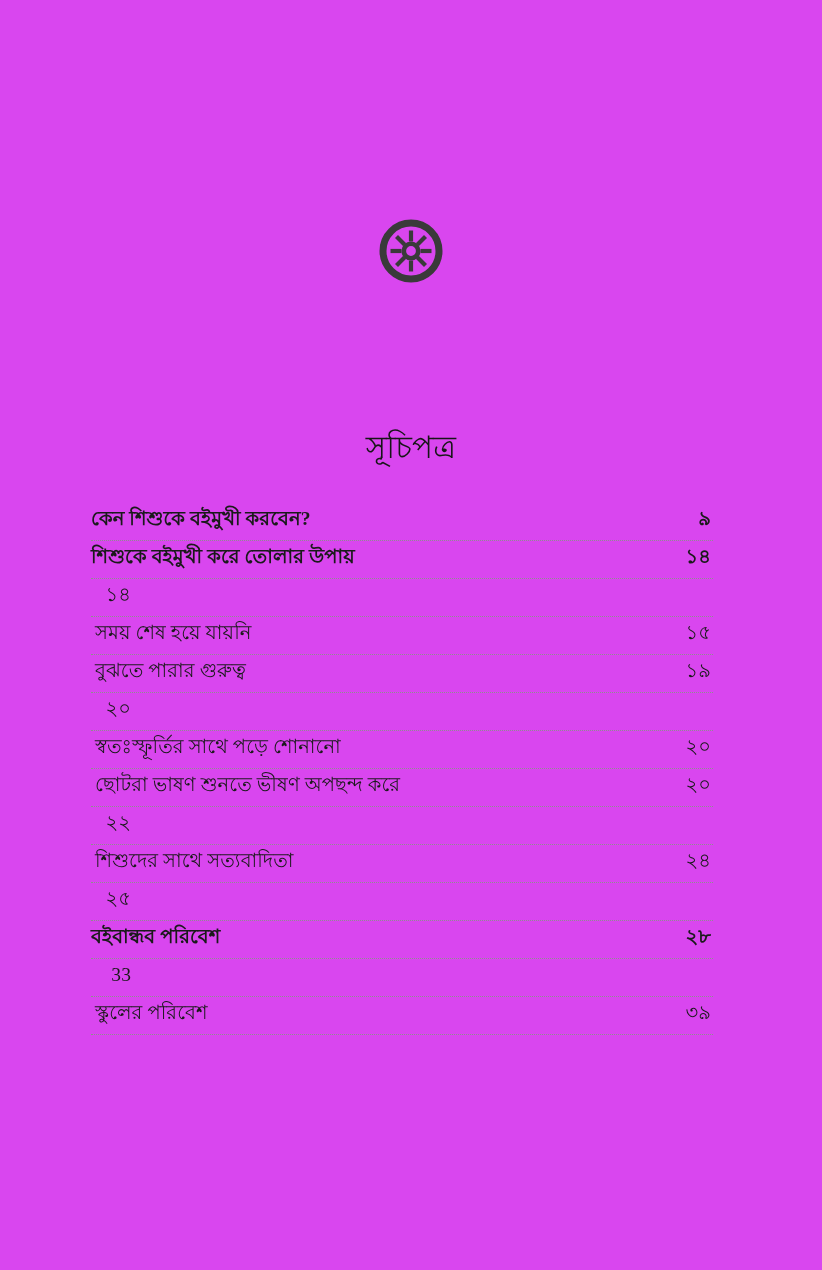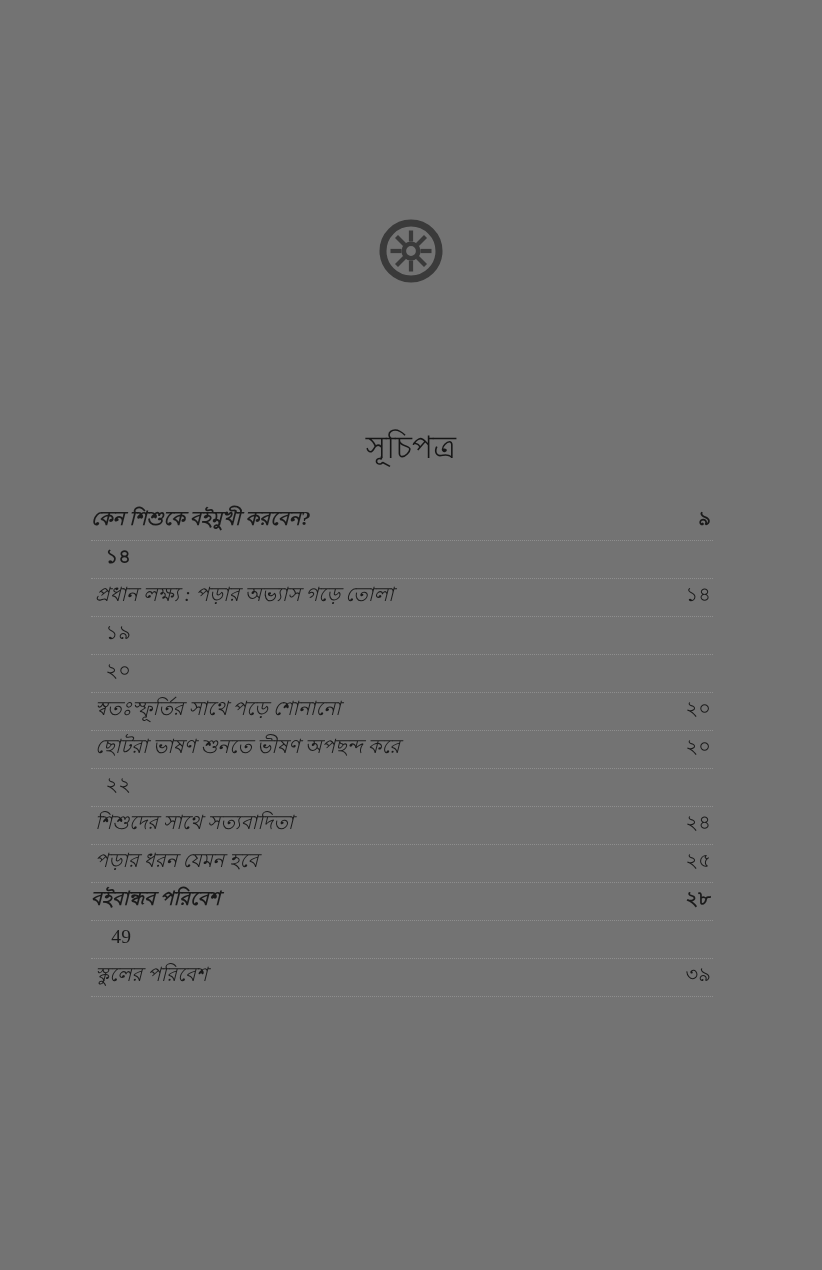--- a/index.html
+++ b/index.html
@@ -7,21 +7,21 @@
     margin: 0;
     padding: 0;
     background: #ffffff;
   }
 
   .page {
     position: relative;
     width: 822px;
     height: 1270px;
     margin: 0 auto;
-    background: #737373;
+    background: #d946ef;
     overflow: hidden;
     font-family: "Liberation Serif", "DejaVu Serif", serif;
     color: #1a1a1a;
     -webkit-font-smoothing: antialiased;
   }
 
   
   .ornament-wrap {
     position: absolute;
     left: 0;
@@ -70,21 +70,20 @@
   }
   .toc-row:first-child { }
 
   .toc-entry-title {
     font-size: 19.5px;
     line-height: 32px;
     font-weight: 400;
     white-space: nowrap;
     padding-left: 4px;
     letter-spacing: 0.1px;
-    font-style: italic;
   }
 
   .toc-entry-page {
     font-size: 19.5px;
     line-height: 32px;
     font-weight: 400;
     text-align: right;
     min-width: 40px;
     letter-spacing: 0.1px;
   }
@@ -121,27 +120,32 @@
   </div>
 
   <div class="toc-title">সূচিপত্র</div>
 
   <div class="toc-list">
       <div class="toc-row is-bold">
         <span class="toc-entry-title">কেন শিশুকে বইমুখী করবেন?</span>
         <span class="toc-entry-page">৯</span>
       </div>
       <div class="toc-row is-bold">
+        <span class="toc-entry-title">শিশুকে বইমুখী করে তোলার উপায়</span>
         <span class="toc-entry-page">১৪</span>
       </div>
       <div class="toc-row">
-        <span class="toc-entry-title">প্রধান লক্ষ্য : পড়ার অভ্যাস গড়ে তোলা</span>
         <span class="toc-entry-page">১৪</span>
       </div>
       <div class="toc-row">
+        <span class="toc-entry-title">সময় শেষ হয়ে যায়নি</span>
+        <span class="toc-entry-page">১৫</span>
+      </div>
+      <div class="toc-row">
+        <span class="toc-entry-title">বুঝতে পারার গুরুত্ব</span>
         <span class="toc-entry-page">১৯</span>
       </div>
       <div class="toc-row">
         <span class="toc-entry-page">২০</span>
       </div>
       <div class="toc-row">
         <span class="toc-entry-title">স্বতঃস্ফূর্তির সাথে পড়ে শোনানো</span>
         <span class="toc-entry-page">২০</span>
       </div>
       <div class="toc-row">
@@ -149,29 +153,28 @@
         <span class="toc-entry-page">২০</span>
       </div>
       <div class="toc-row">
         <span class="toc-entry-page">২২</span>
       </div>
       <div class="toc-row">
         <span class="toc-entry-title">শিশুদের সাথে সত্যবাদিতা</span>
         <span class="toc-entry-page">২৪</span>
       </div>
       <div class="toc-row">
-        <span class="toc-entry-title">পড়ার ধরন যেমন হবে</span>
         <span class="toc-entry-page">২৫</span>
       </div>
       <div class="toc-row is-bold">
         <span class="toc-entry-title">বইবান্ধব পরিবেশ</span>
         <span class="toc-entry-page">২৮</span>
       </div>
       <div class="toc-row">
-        <span class="toc-entry-page">49</span>
+        <span class="toc-entry-page">33</span>
       </div>
       <div class="toc-row">
         <span class="toc-entry-title">স্কুলের পরিবেশ</span>
         <span class="toc-entry-page">৩৯</span>
       </div>
     </div>
 
 </div>
 
 </body></html>

